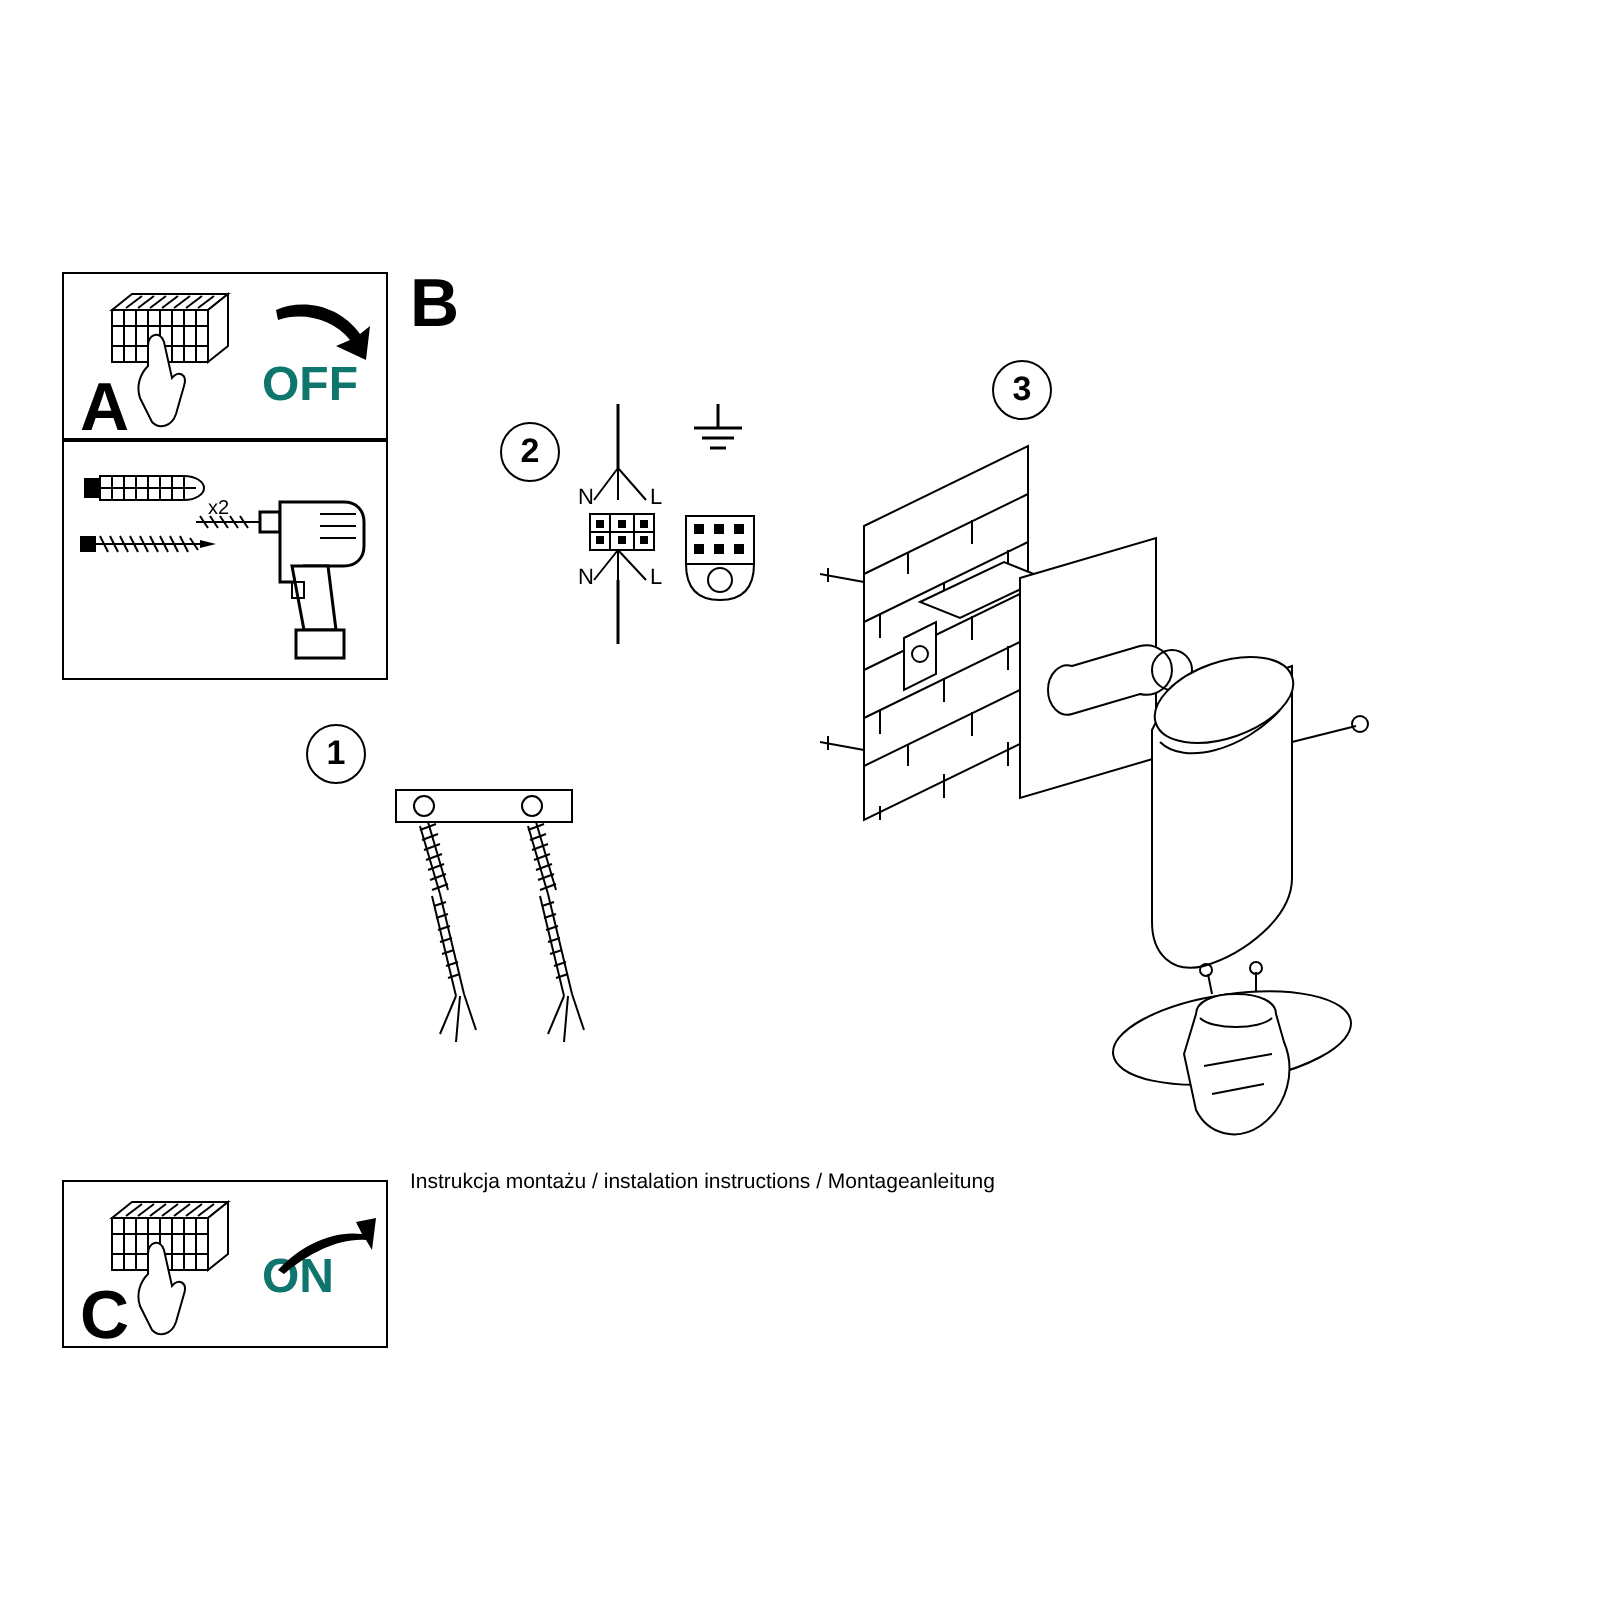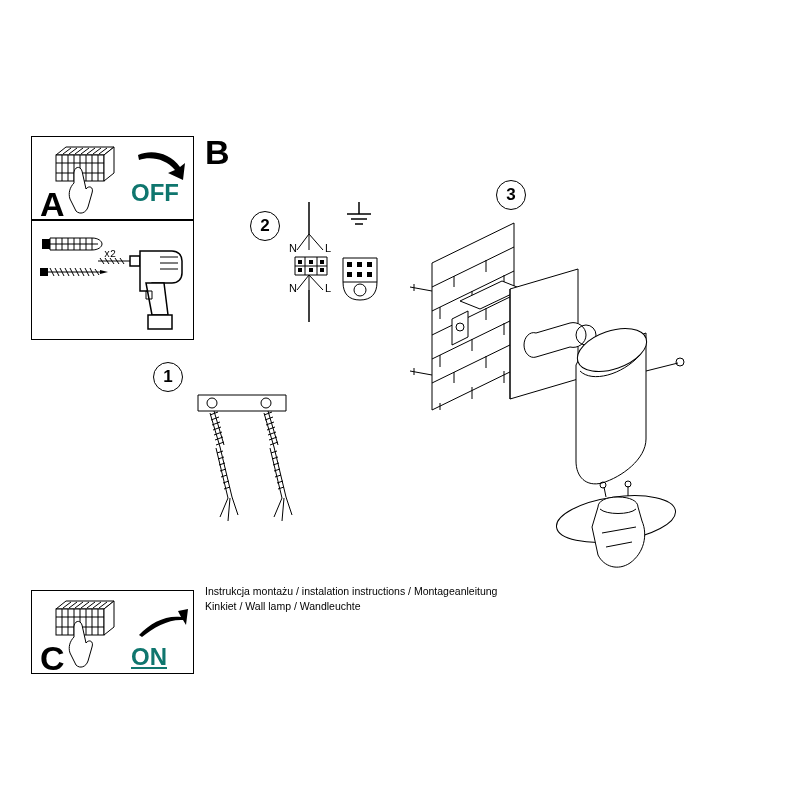--- a/index.html
+++ b/index.html
@@ -38,21 +38,20 @@
   }
   .label-small {
     font-size: 10.5px;
     color: #000;
     line-height: 1.45;
     white-space: nowrap;
   }
   .label-x2 {
     font-size: 10px;
     color: #000;
-    font-family: Liberation Mono, monospace;
   }
   .circle-num {
     width: 30px;
     height: 30px;
     border: 1.6px solid #000;
     border-radius: 50%;
     display: flex;
     align-items: center;
     justify-content: center;
     font-size: 17px;
@@ -330,21 +329,21 @@
 
       <g class="st-thin">
         <line x1="192" y1="318" x2="226" y2="312"></line>
         <line x1="196" y1="332" x2="222" y2="327"></line>
       </g>
     </g>
   </svg>
 
   <div class="panel" style="left:31px; top:590px; width:163px; height:84px;">
     <div class="abs label-big" style="left:8px; top:48px;">C</div>
-    <div class="abs label-state" style="left:99px; top:52px;text-decoration:underline;">ON</div>
+    <div class="abs label-state" style="left:99px; top:34px;">ON</div>
 
     <svg class="abs" style="left:14px; top:6px;" width="86" height="74" viewBox="0 0 86 74">
       <path class="st-white-thin" d="M10,12 L58,12 L68,4 L20,4 Z"></path>
       <rect class="st-white-thin" x="10" y="12" width="48" height="26"></rect>
       <path class="st-white-thin" d="M58,12 L68,4 L68,30 L58,38 Z"></path>
       <g class="st-thin">
         <line x1="16" y1="12" x2="16" y2="38"></line>
         <line x1="22" y1="12" x2="22" y2="38"></line>
         <line x1="28" y1="12" x2="28" y2="38"></line>
         <line x1="34" y1="12" x2="34" y2="38"></line>
@@ -366,16 +365,15 @@
       <path class="st-white-thin" d="M28,30 C28,24 34,22 36,28 L40,46 C43,42 48,44 46,50 L42,64 C40,70 34,72 30,68 L24,56 C22,50 24,44 28,40 Z"></path>
     </svg>
 
     <svg class="abs" style="left:104px; top:14px;" width="52" height="34" viewBox="0 0 52 34">
       <path class="st-fill" d="M3,30 C14,18 30,10 45,12 L42,6 L52,4 L50,20 L47,15 C33,14 18,22 6,32 Z"></path>
     </svg>
   </div>
 
   <div class="abs" style="left:205px; top:584px;">
     <div class="label-small">Instrukcja montażu / instalation instructions / Montageanleitung</div>
-    <div class="label-small">Kinkiet / Wall lamp / Wandleuchte</div>
   </div>
 
 </div>
 
 </body></html>

